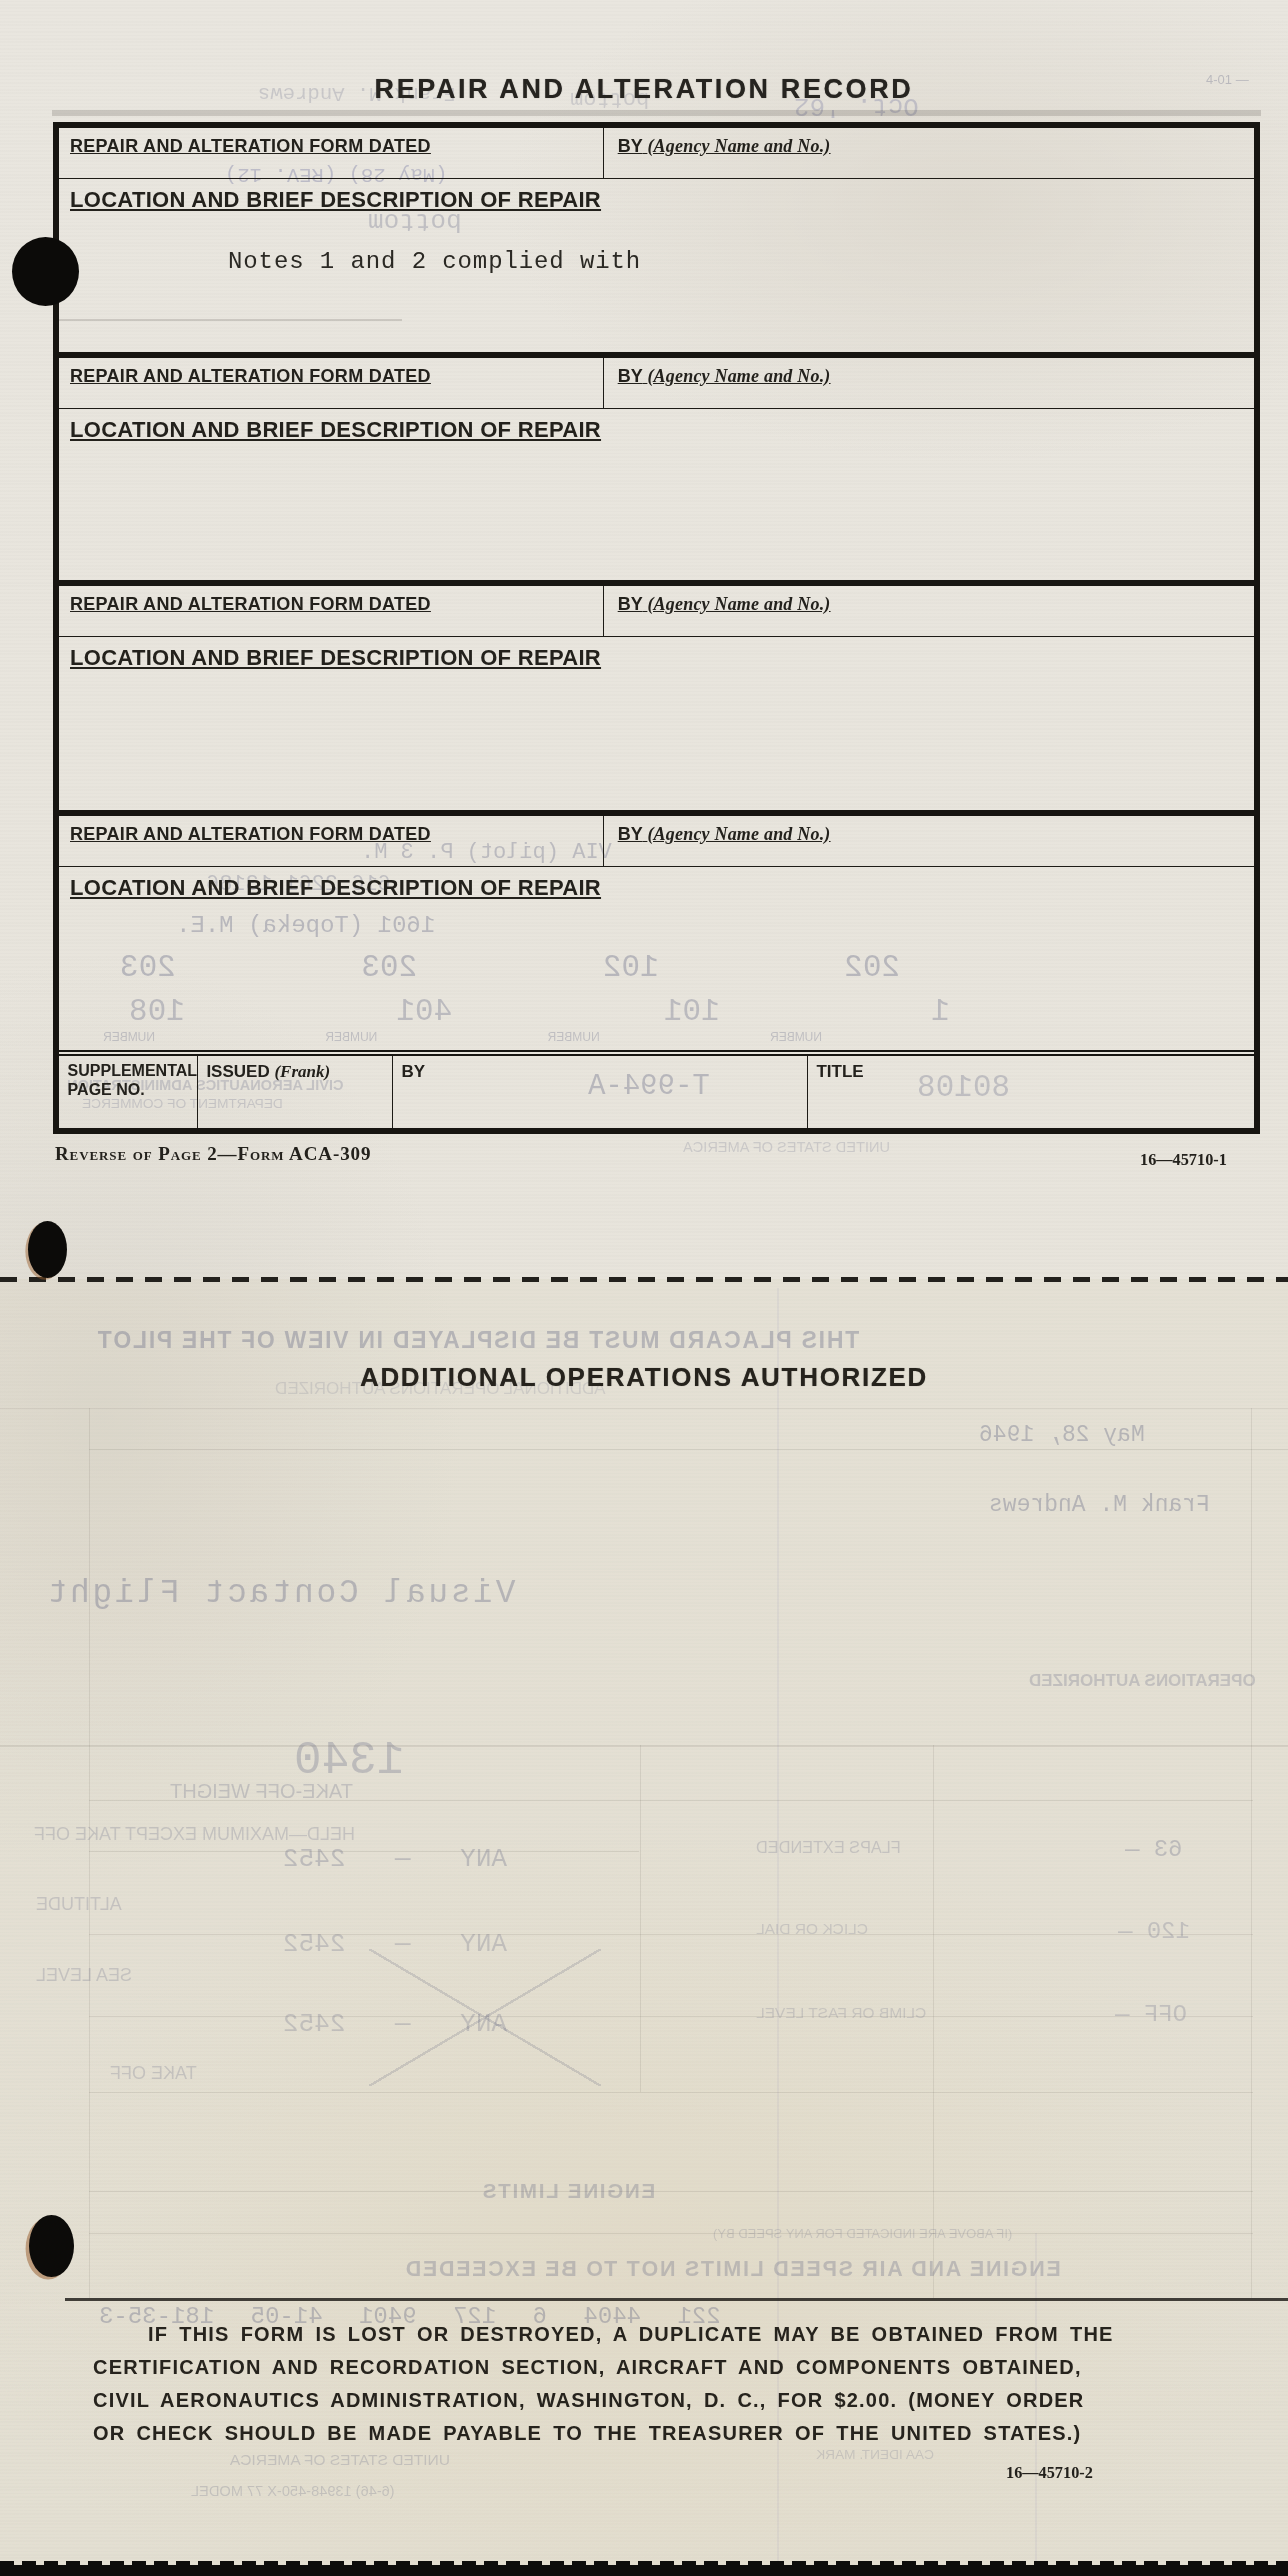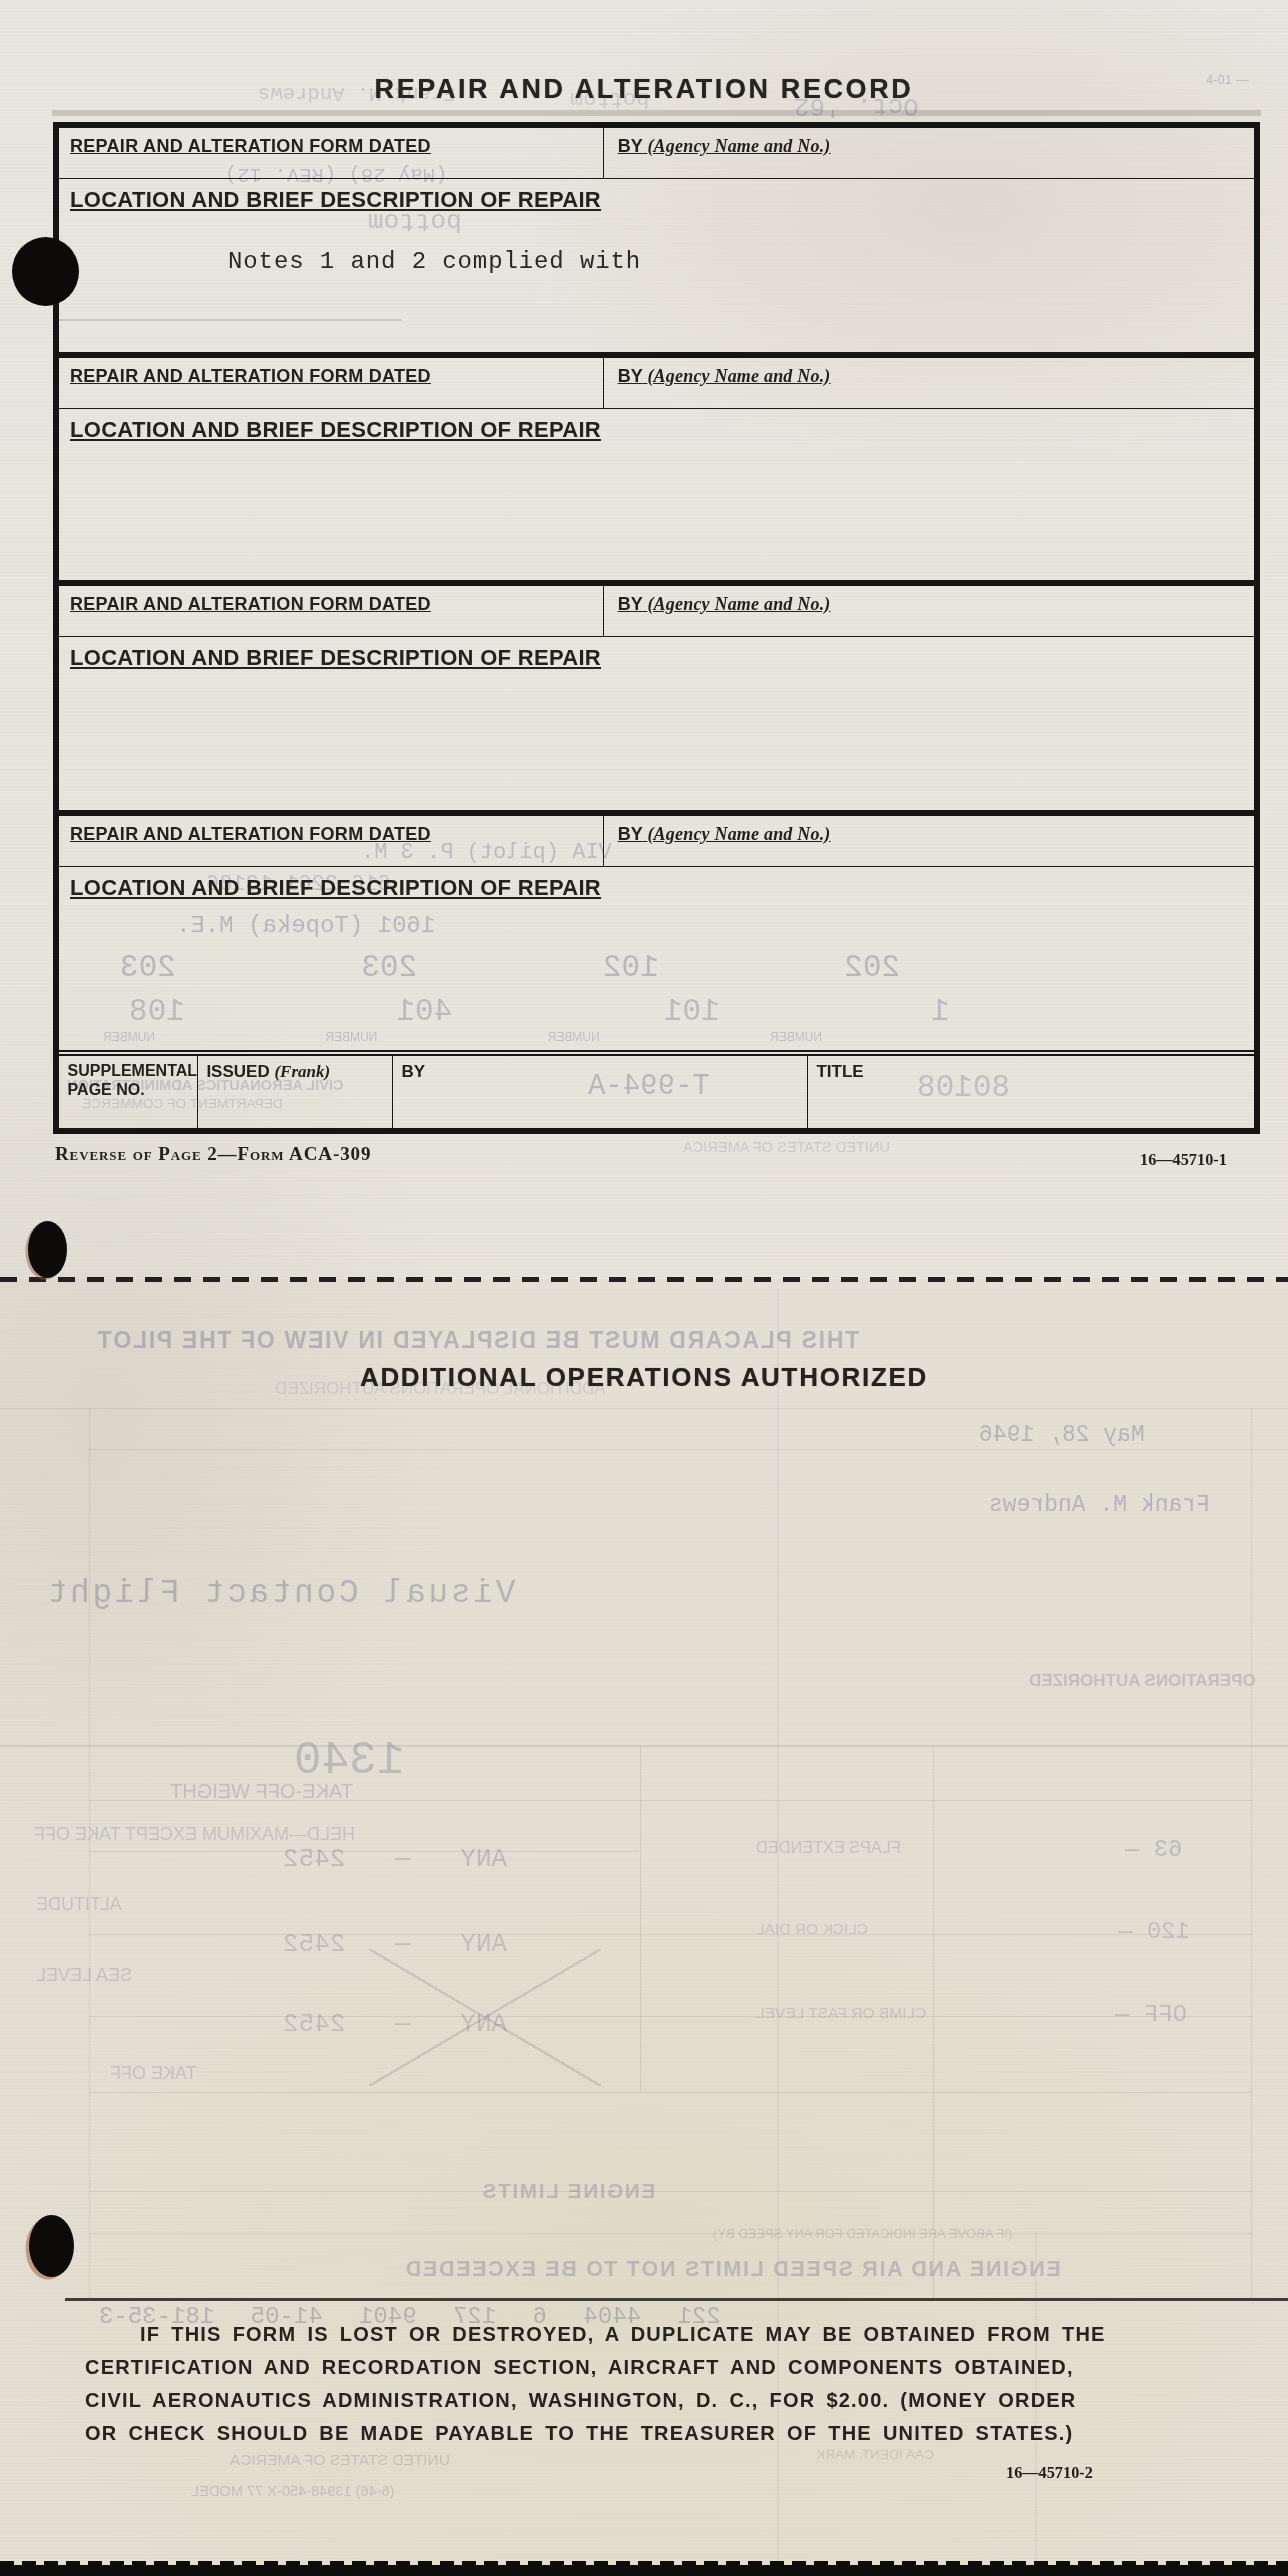--- a/index.html
+++ b/index.html
@@ -59,21 +59,21 @@
   
   .hole{position:absolute;background:#0c0b09;border-radius:50%;z-index:6;}
   .hole1{left:12px;top:237px;width:67px;height:69px;}
   .hole2{left:28px;top:1221px;width:39px;height:57px;box-shadow:-2.6px 1.7px 0 rgba(150,90,40,.45);}
   .hole3{left:29px;top:2215px;width:45px;height:62px;box-shadow:-3.4px 2.6px 0 rgba(150,90,40,.5);}
 
   
   .heading2{position:absolute;left:0;top:1362px;width:1288px;text-align:center;
     font-size:26px;font-weight:bold;letter-spacing:1.7px;color:#26231d;z-index:3;
     text-shadow:0 0 0.9px rgba(38,36,32,.55);}
-  .notice{position:absolute;left:85px;top:2318px;width:1185px;z-index:3;
+  .notice{position:absolute;left:93px;top:2318px;width:1185px;z-index:3;
     font-size:20px;font-weight:bold;letter-spacing:1.2px;word-spacing:4.3px;line-height:33px;color:#26231d;}
   .notice .ln{white-space:nowrap;}
   .notice .ln.first{text-indent:55px;}
 
   
   .fl{position:absolute;background:rgba(90,86,76,.12);z-index:1;}
   .fl.solid{background:rgba(28,26,22,.82);}
   .fl.blue{background:rgba(95,95,170,.07);}
   .pencil{position:absolute;left:55px;top:319px;width:347px;height:1.7px;background:rgba(70,68,60,.18);z-index:2;}
   .xmark{position:absolute;left:369px;top:1949px;width:232px;height:137px;opacity:.16;z-index:1;

